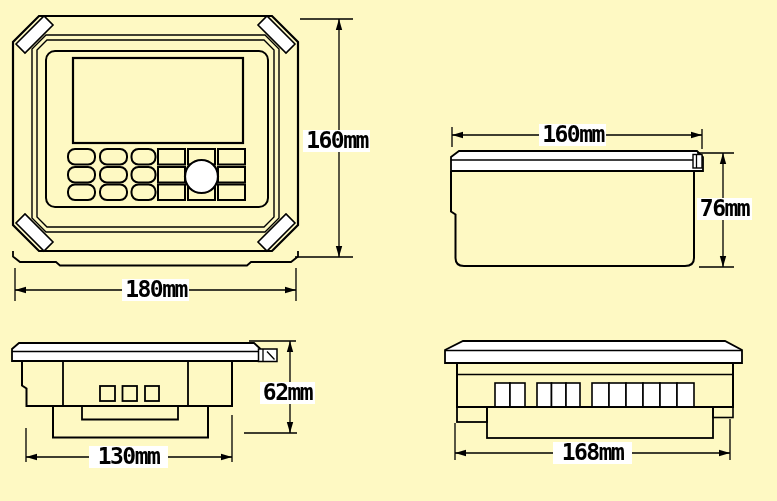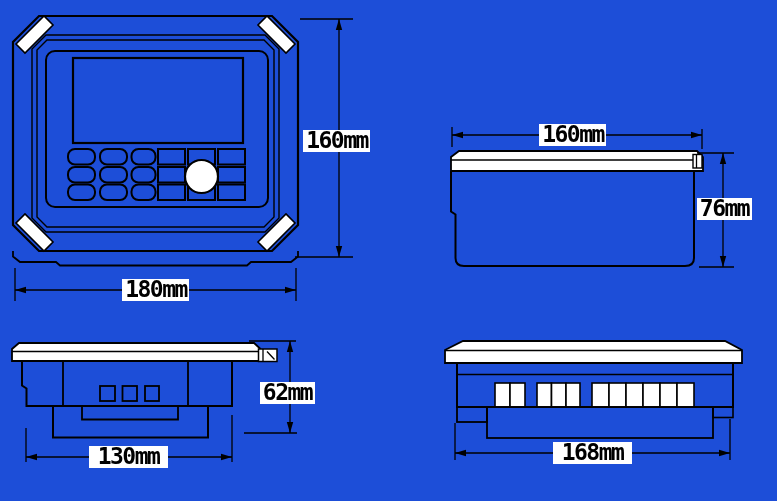--- a/index.html
+++ b/index.html
@@ -1,16 +1,16 @@
 <!DOCTYPE html>
 <html><head>
 <meta charset="utf-8">
 <style>
   html,body{margin:0;padding:0;background:#ffffff;}
-  .canvas{position:relative;width:777px;height:501px;background:#1d4ed8;overflow:hidden;
+  .canvas{position:relative;width:777px;height:501px;background:#fef9c3;overflow:hidden;
           font-family:"DejaVu Sans Mono", monospace;}
   svg{display:block;}
   .ln{stroke:#000;fill:none;}
   .w2{stroke-width:2;}
   .w22{stroke-width:2.2;}
   .w18{stroke-width:1.8;}
   .w16{stroke-width:1.6;}
   .w14{stroke-width:1.4;}
   .dimln{stroke:#000;stroke-width:1.3;fill:none;}
   .arrow{fill:#000;stroke:none;}

